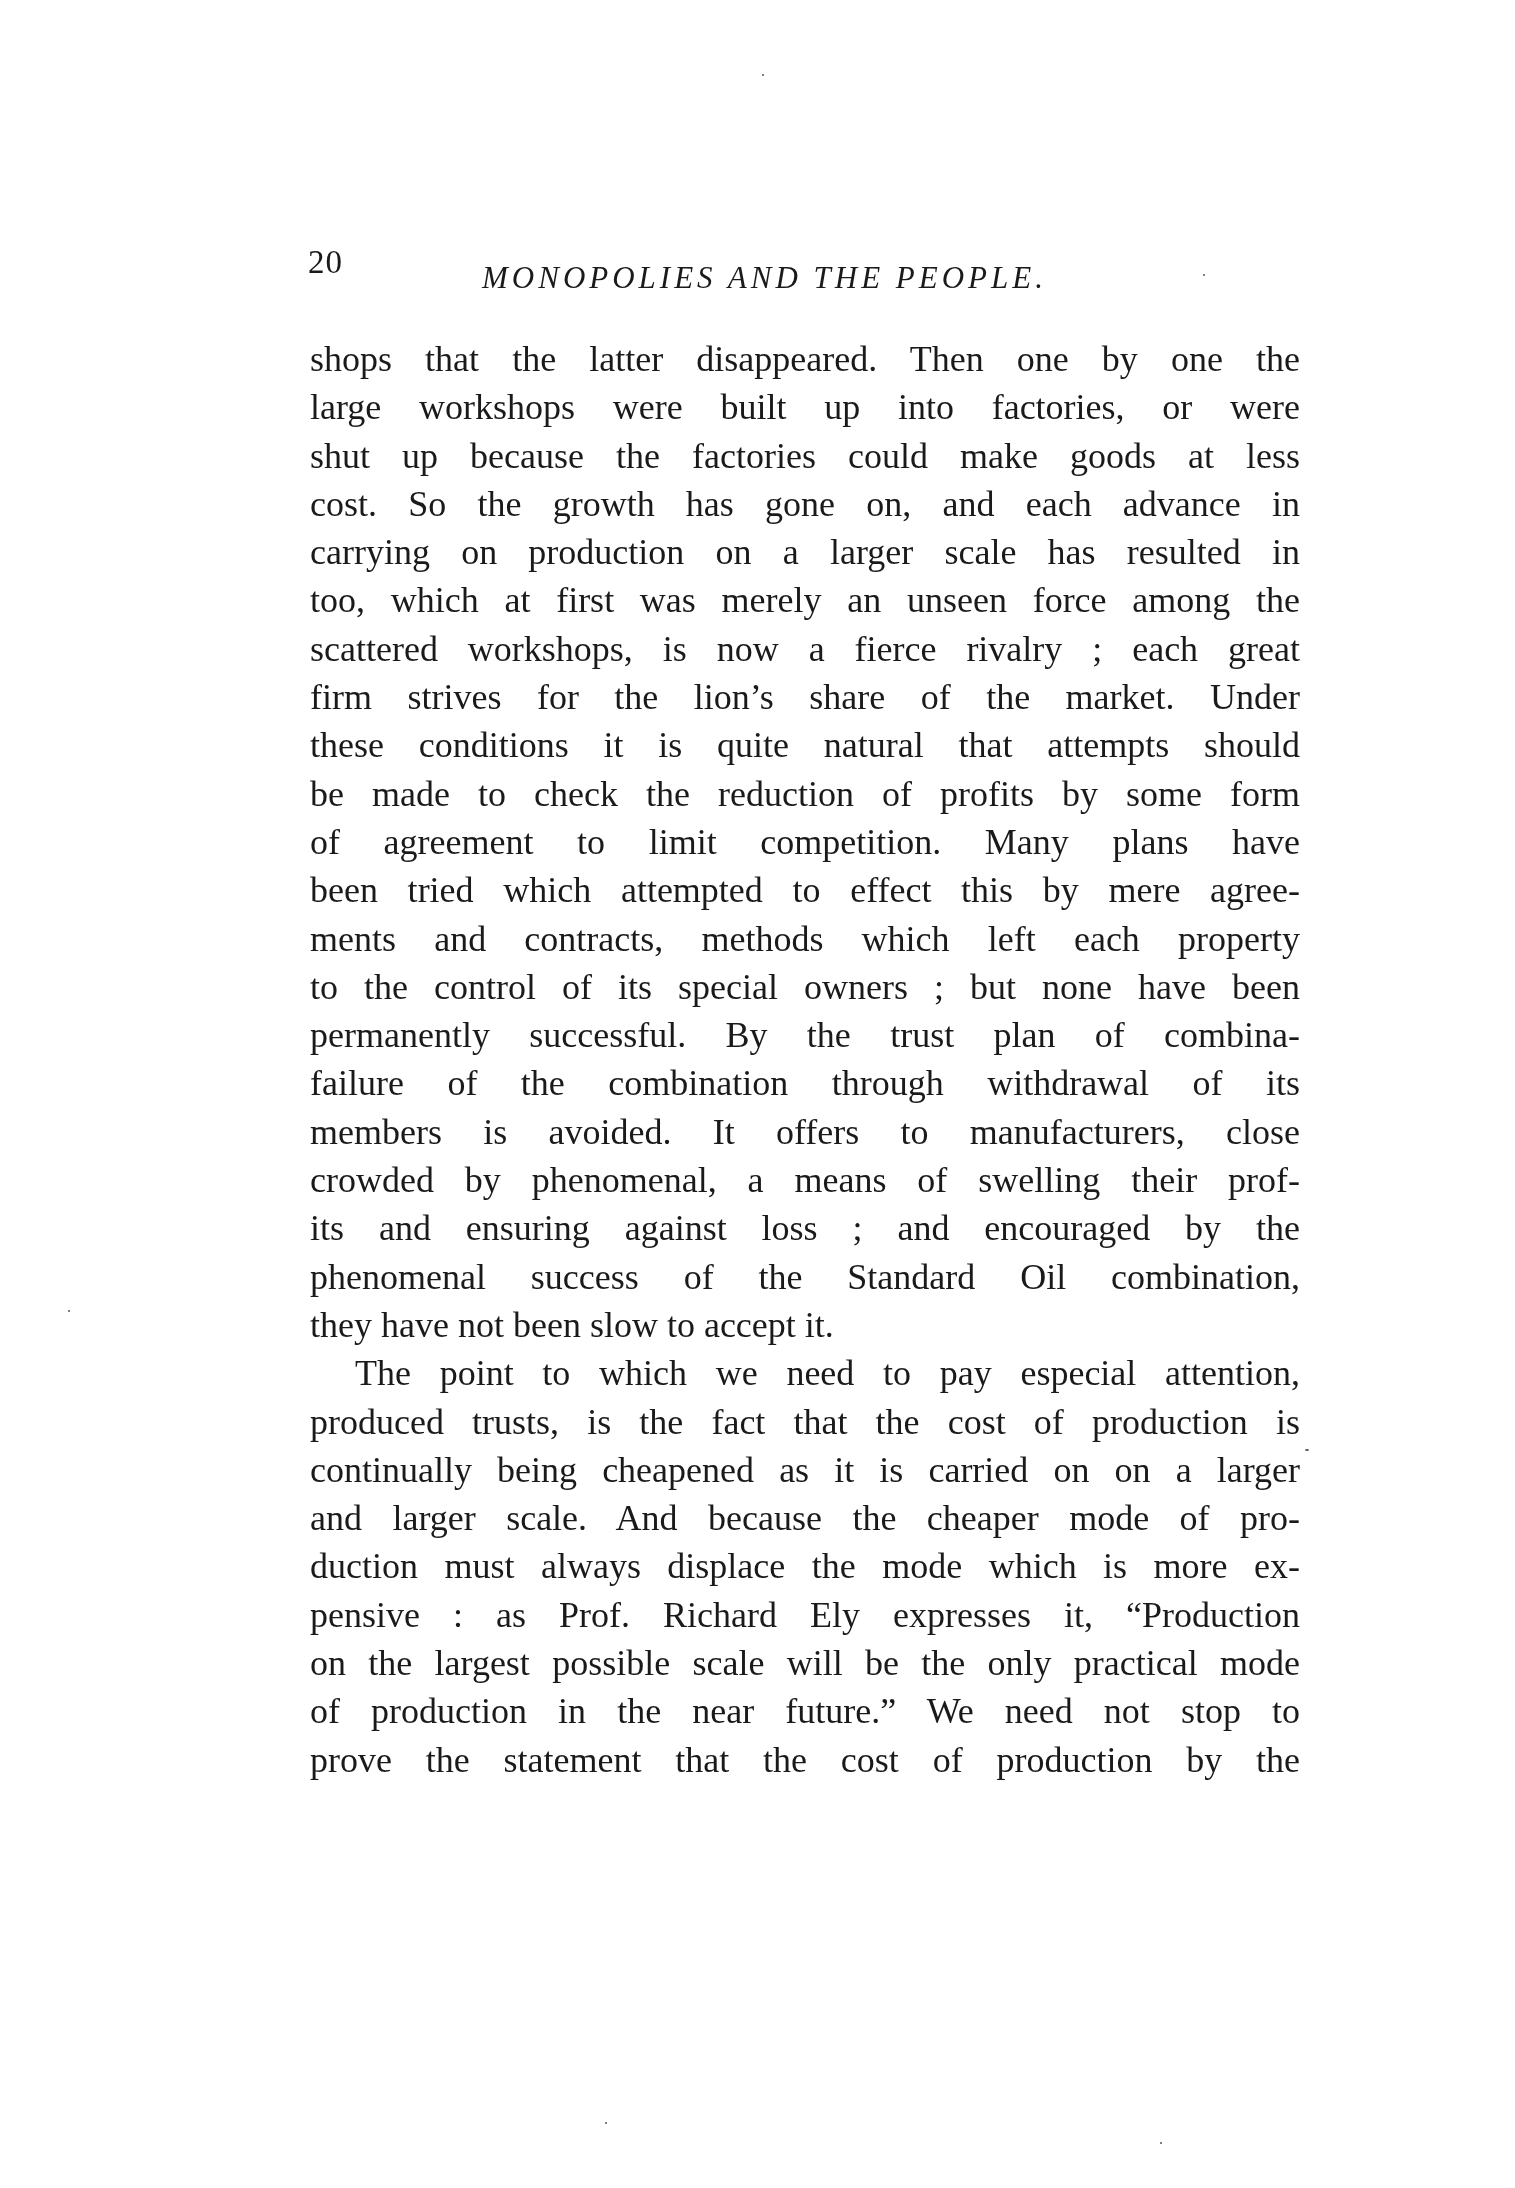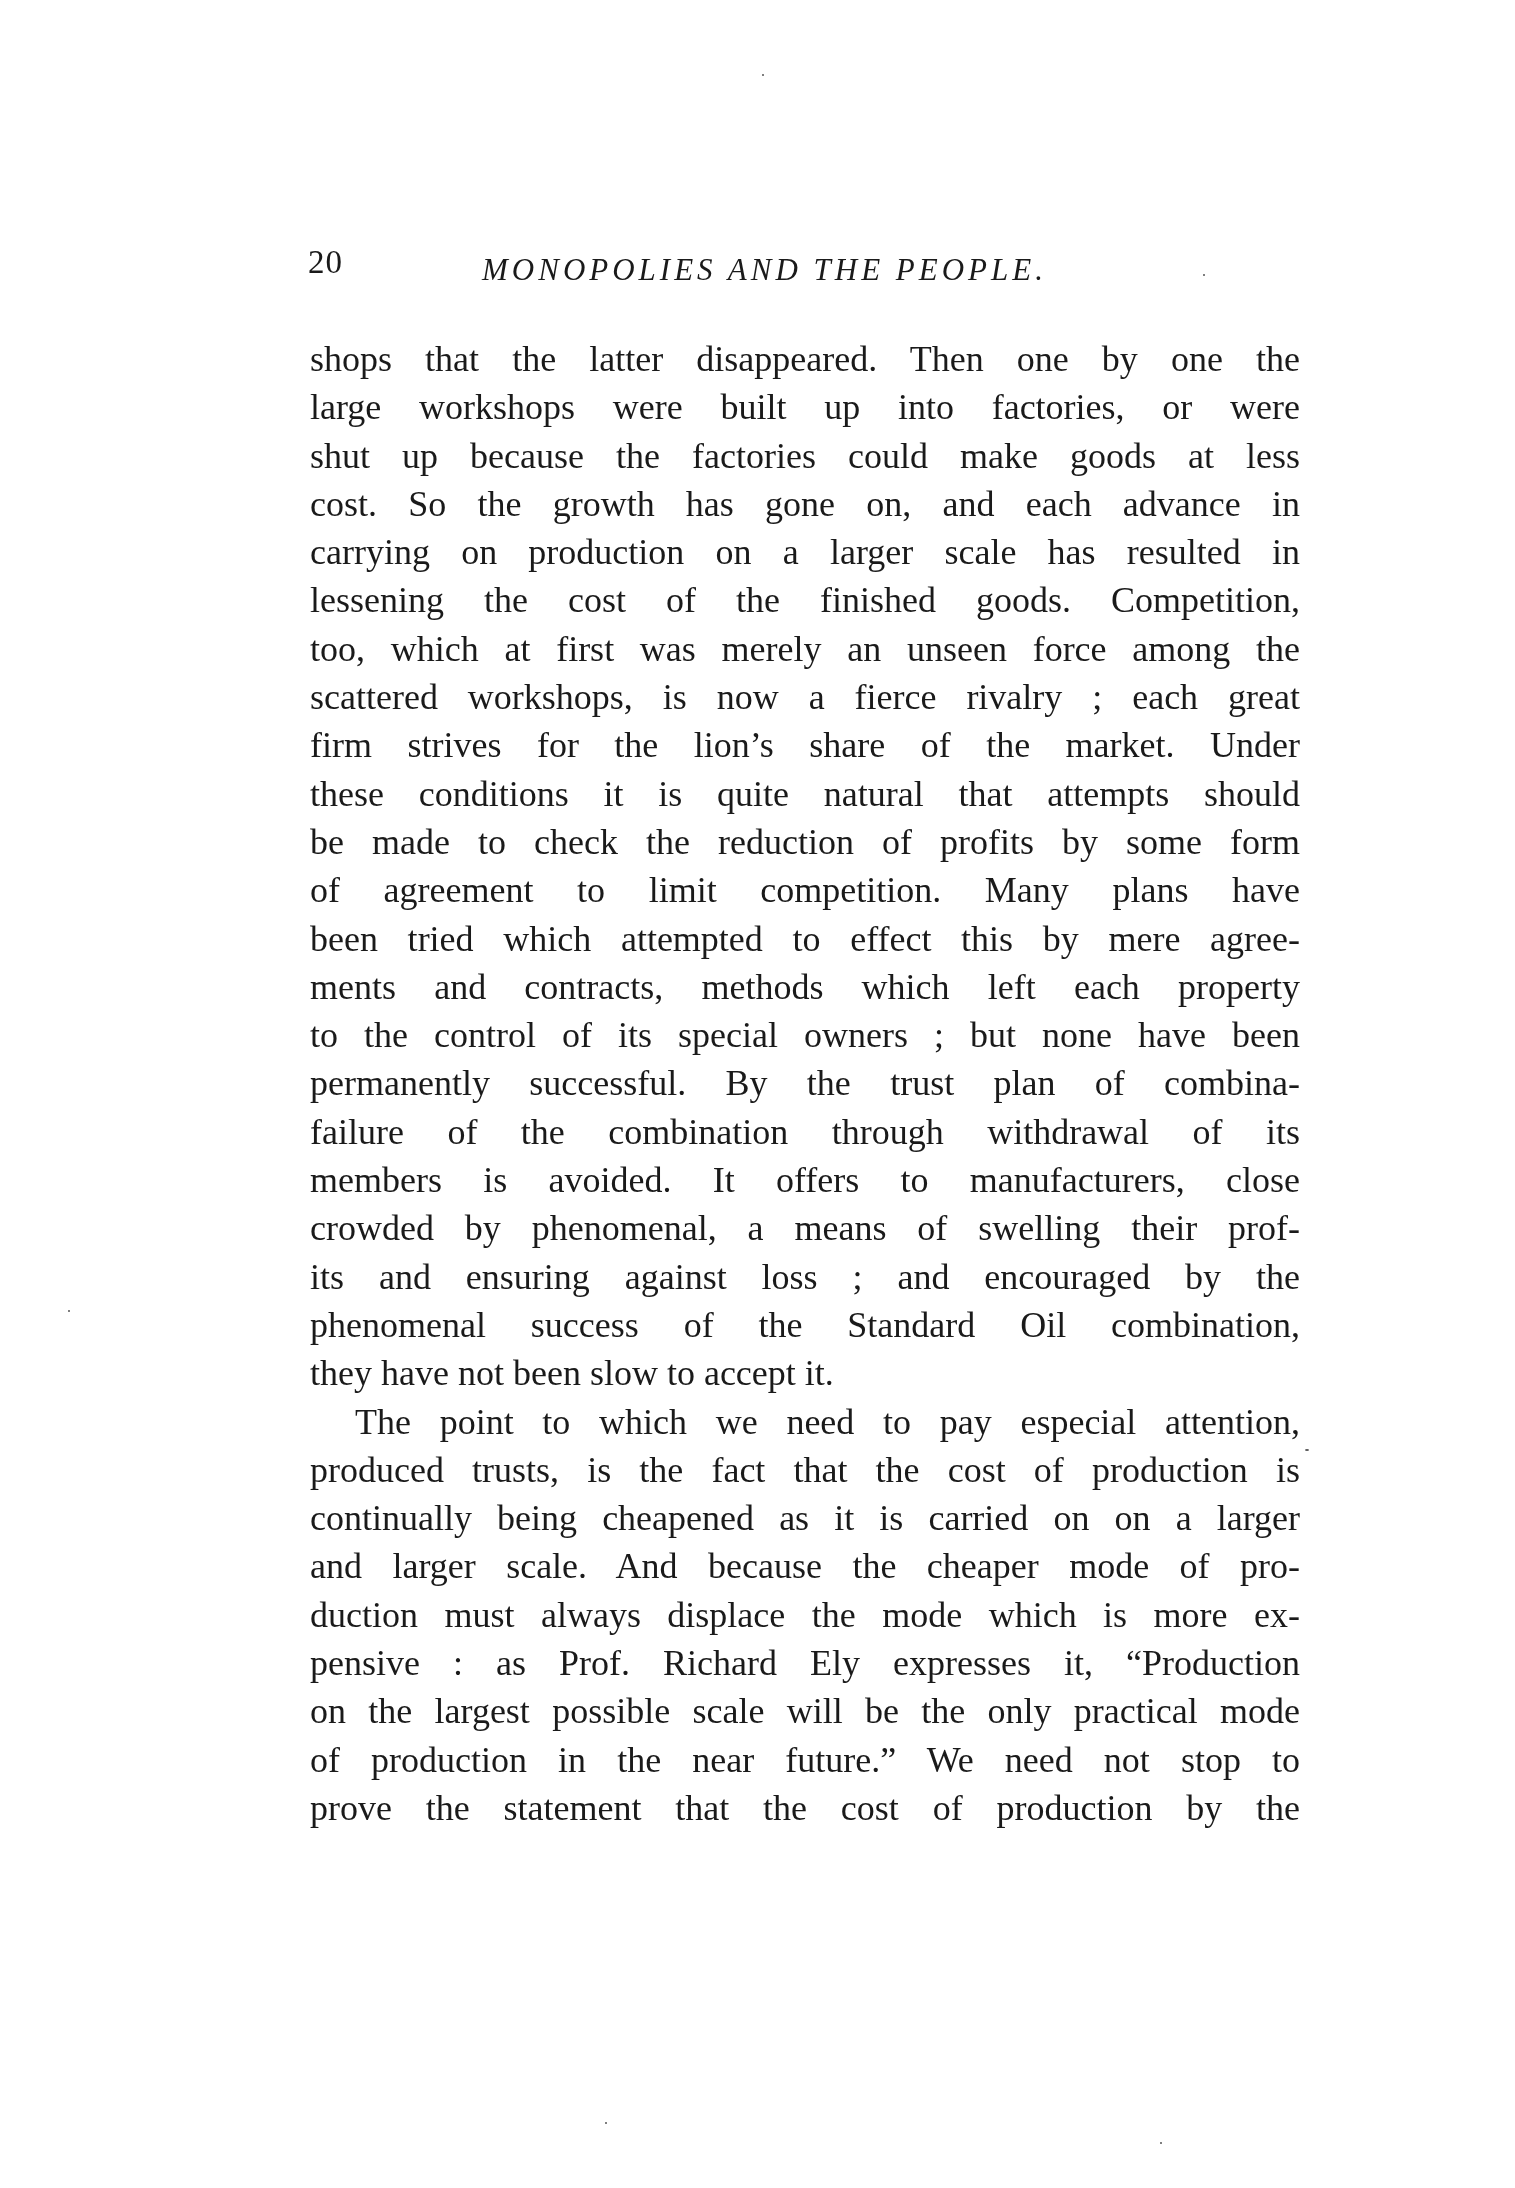--- a/index.html
+++ b/index.html
@@ -34,21 +34,21 @@
     position: absolute;
     left: 0;
     top: 0;
     font-size: 33px;
     line-height: 44px;
     letter-spacing: 1px;
   }
   .head-title {
     position: absolute;
     left: 174px;
-    top: 8px;
+    top: 16px;
     font-size: 31px;
     line-height: 44px;
     font-style: italic;
     letter-spacing: 4px;
   }
   .body-text {
     position: absolute;
     left: 310px;
     top: 323px;
     width: 990px;
@@ -86,21 +86,20 @@
   </div>
 
   <div class="body-text">
 
     <div>
       <span class="line">shops that the latter disappeared.  Then one by one the</span>
       <span class="line">large workshops were built up into factories, or were</span>
       <span class="line">shut up because the factories could make goods at less</span>
       <span class="line">cost.  So the growth has gone on, and each advance in</span>
       <span class="line">carrying on production on a larger scale has resulted in</span>
-      <span class="line">lessening the cost of the finished goods.  Competition,</span>
       <span class="line">too, which at first was merely an unseen force among the</span>
       <span class="line">scattered workshops, is now a fierce rivalry ; each great</span>
       <span class="line">firm strives for the lion’s share of the market.  Under</span>
       <span class="line">these conditions it is quite natural that attempts should</span>
       <span class="line">be made to check the reduction of profits by some form</span>
       <span class="line">of agreement to limit competition.  Many plans have</span>
       <span class="line">been tried which attempted to effect this by mere agree-</span>
       <span class="line">ments and contracts, methods which left each property</span>
       <span class="line">to the control of its special owners ; but none have been</span>
       <span class="line">permanently successful.  By the trust plan of combina-</span>

